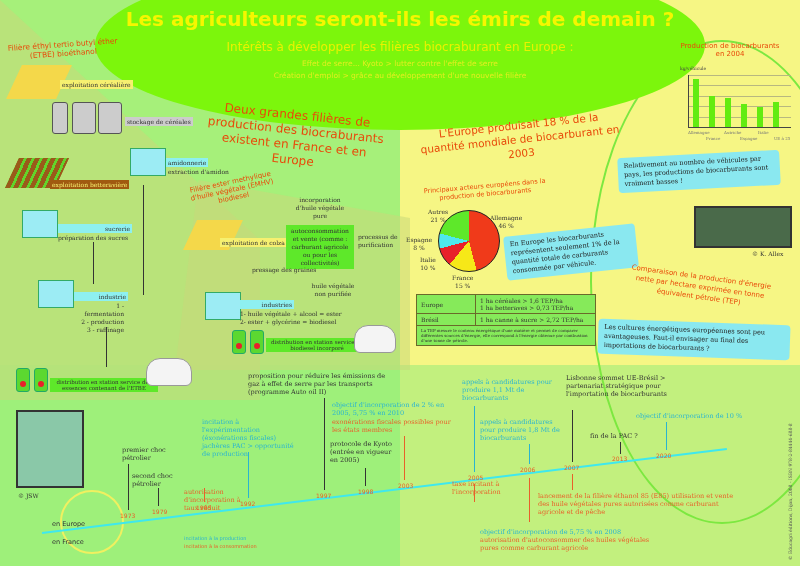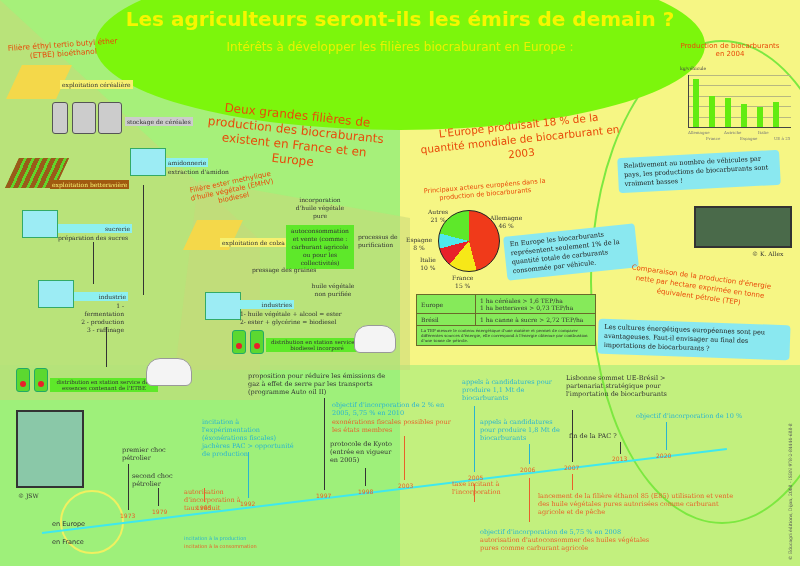--- a/index.html
+++ b/index.html
@@ -66,20 +66,22 @@
 <div class="abs poly-left"></div>
 <div class="abs poly-mid"></div>
 
 <div class="abs" style="left:590px;top:40px;width:260px;height:480px;border:2px solid #7ce840;border-radius:50%;"></div>
 <div class="abs" style="left:60px;top:490px;width:60px;height:60px;border:2px solid #f0f060;border-radius:50%;"></div>
 
 <div class="abs title-blob"></div>
 <div class="abs title">Les agriculteurs seront-ils les émirs de demain ?</div>
 <div class="abs subtitle">Intérêts à développer les filières biocraburant en Europe :</div>
 <div class="abs bullets">
+  <div>Effet de serre... Kyoto &gt; lutter contre l'effet de serre</div>
+  <div>Création d'emploi &gt; grâce au développement d'une nouvelle filière</div>
 </div>
 
 <div class="abs red-head" style="left:8px;top:40px;width:110px;font-size:7.5px;text-align:center;transform:rotate(-4deg);">Filière éthyl tertio butyl éther (ETBE) bioéthanol</div>
 <div class="abs field-y" style="left:14px;top:65px;"></div>
 <div class="abs lbl lbl-y" style="left:60px;top:80px;">exploitation céréalière</div>
 <div class="abs silo" style="left:52px;top:102px;width:14px;"></div>
 <div class="abs silo" style="left:72px;top:102px;"></div>
 <div class="abs silo" style="left:98px;top:102px;"></div>
 <div class="abs lbl lbl-g" style="left:125px;top:117px;">stockage de céréales</div>
 <div class="abs factory" style="left:130px;top:148px;"></div>
@@ -224,18 +226,18 @@
 <div class="abs vline" style="left:474px;top:484px;height:18px;background:#e8602a;"></div>
 <div class="abs ev ev-c" style="left:480px;top:418px;width:84px;">appels à candidatures pour produire 1,8 Mt de biocarburants</div>
 <div class="abs vline" style="left:529px;top:444px;height:20px;background:#2ab4d0;"></div>
 <div class="abs vline" style="left:529px;top:478px;height:44px;background:#e8602a;"></div>
 <div class="abs ev ev-c" style="left:480px;top:528px;width:180px;">objectif d'incorporation de 5,75 % en 2008</div>
 <div class="abs ev ev-o" style="left:480px;top:536px;width:170px;">autorisation d'autoconsommer des huiles végétales pures comme carburant agricole</div>
 <div class="abs ev ev-k" style="left:566px;top:374px;width:120px;">Lisbonne sommet UE-Brésil &gt; partenariat stratégique pour l'importation de biocarburants</div>
 <div class="abs vline" style="left:572px;top:410px;height:52px;background:#333;"></div>
 <div class="abs ev ev-o" style="left:538px;top:492px;width:200px;">lancement de la filière éthanol 85 (E85) utilisation et vente des huile végétales pures autorisées comme carburant agricole et de pêche</div>
 <div class="abs vline" style="left:572px;top:474px;height:16px;background:#e8602a;"></div>
-<div class="abs ev ev-k" style="left:569px;top:432px;">fin de la PAC ?</div>
+<div class="abs ev ev-k" style="left:590px;top:432px;">fin de la PAC ?</div>
 <div class="abs vline" style="left:620px;top:442px;height:12px;background:#333;"></div>
 <div class="abs ev ev-c" style="left:636px;top:412px;width:160px;">objectif d'incorporation de 10 %</div>
 <div class="abs vline" style="left:666px;top:422px;height:28px;background:#2ab4d0;"></div>
 
 <div class="abs" style="left:788px;top:380px;width:180px;font-size:4.5px;color:#555;transform-origin:left top;transform:rotate(-90deg) translate(-180px,0);white-space:nowrap;">© Educagri éditions, Dijon, 2008 - ISBN 978-2-84444-688-8</div>
 
 </body></html>

